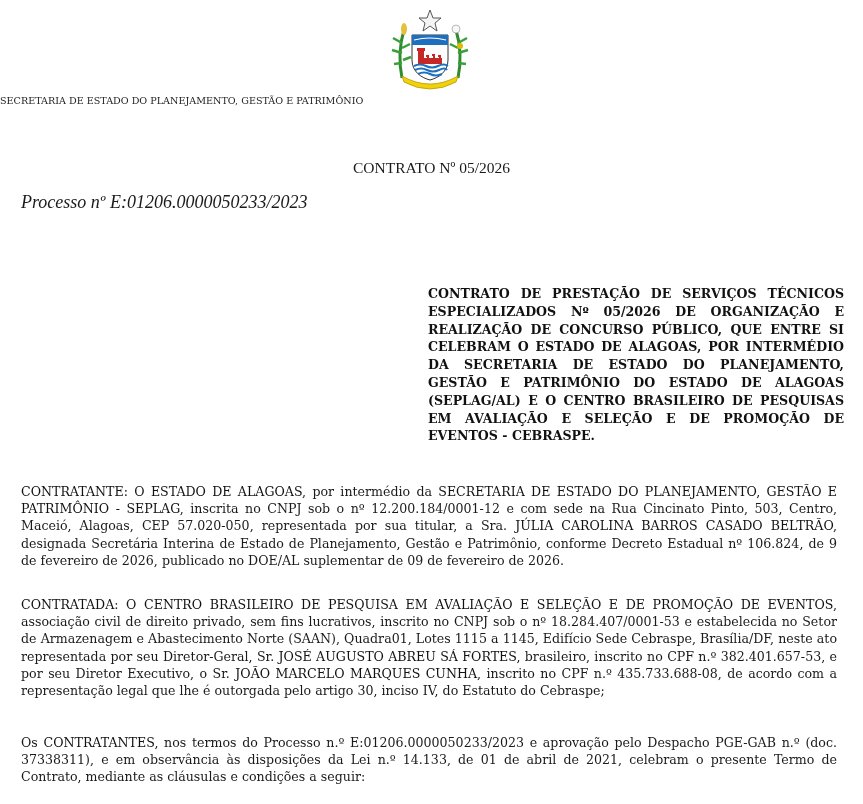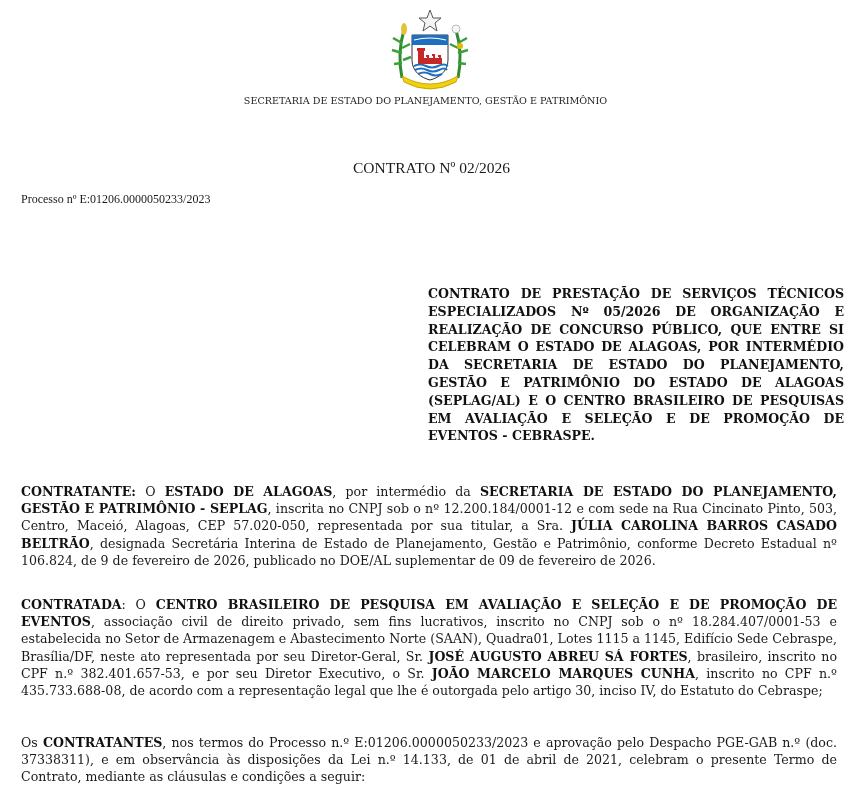--- a/index.html
+++ b/index.html
@@ -2,42 +2,42 @@
 <html><head>
 <meta charset="utf-8">
 <style>
   html, body { margin: 0; padding: 0; background: #ffffff; }
   body {
     width: 863px; height: 804px; overflow: hidden; position: relative;
     font-family: "DejaVu Serif", serif; color: #1a1a1a;
   }
   .crest { position: absolute; left: 390px; top: 8px; width: 80px; height: 82px; }
   .letterhead {
-    position: absolute; left: 0; top: 94px; width: 851px; text-align: center;
+    position: absolute; left: 0; top: 94px; width: 851px; text-align: left;
     font-family: "DejaVu Serif", serif; font-size: 9.6px; line-height: 13px; color: #222;
   }
   .contract-title {
     position: absolute; left: 0; top: 159px; width: 863px; text-align: center;
     font-family: "Liberation Serif", serif; font-size: 15.5px; color: #1a1a1a;
   }
   .process {
     position: absolute; left: 21px; top: 192px;
-    font-family: "Liberation Serif", serif; font-size: 12px; color: #1a1a1a;
+    font-family: "Liberation Serif", serif; font-size: 18px; color: #1a1a1a; font-style: italic;
   }
   .summary {
     position: absolute; left: 420px; top: 285px; width: 416px;
     font-family: "DejaVu Serif", serif; font-weight: bold; font-size: 12.6px;
     line-height: 17.8px; text-align: justify; text-align-last: left; color: #111; margin-left: 8px;
   }
   .para {
     position: absolute; left: 21px; width: 816px;
     font-family: "DejaVu Serif", serif; font-size: 12.6px; line-height: 17.2px;
     text-align: justify; color: #1a1a1a;
   }
-  .para b { font-weight: bold; color: #111; }
+  .para b { font-weight: normal; color: #111; }
   .p1 { top: 483px; }
   .p2 { top: 596px; }
   .p3 { top: 734px; }
 </style>
 </head>
 <body>
 
 <div class="crest">
   <svg width="80" height="82" viewBox="0 0 80 82">
 
@@ -66,21 +66,21 @@
     <path d="M28,66 Q34,63 40,66 T52,66" stroke="#1f6fbf" stroke-width="2" fill="none"></path>
 
     <path d="M12,68 Q40,84 68,68 L66,74 Q40,88 14,74 Z" fill="#f2d10a" stroke="#b59a00" stroke-width="0.8"></path>
   </svg>
 </div>
 
 <div class="letterhead">
   <div>SECRETARIA DE ESTADO DO PLANEJAMENTO, GESTÃO E PATRIMÔNIO</div>
 </div>
 
-<div class="contract-title">CONTRATO Nº 02/2026</div>
+<div class="contract-title">CONTRATO Nº 05/2026</div>
 
 <div class="process">Processo nº E:01206.0000050233/2023</div>
 
 <div class="summary">CONTRATO DE PRESTAÇÃO DE SERVIÇOS TÉCNICOS ESPECIALIZADOS Nº 05/2026 DE ORGANIZAÇÃO E REALIZAÇÃO DE CONCURSO PÚBLICO, QUE ENTRE SI CELEBRAM O ESTADO DE ALAGOAS, POR INTERMÉDIO DA SECRETARIA DE ESTADO DO PLANEJAMENTO, GESTÃO E PATRIMÔNIO DO ESTADO DE ALAGOAS (SEPLAG/AL) E O CENTRO BRASILEIRO DE PESQUISAS EM AVALIAÇÃO E SELEÇÃO E DE PROMOÇÃO DE EVENTOS - CEBRASPE.</div>
 
 <div class="para p1"><b>CONTRATANTE:</b><span> O </span><b>ESTADO DE ALAGOAS</b><span>, por intermédio da </span><b>SECRETARIA DE ESTADO DO PLANEJAMENTO, GESTÃO E PATRIMÔNIO - SEPLAG</b><span>, inscrita no CNPJ sob o nº 12.200.184/0001-12 e com sede na Rua Cincinato Pinto, 503, Centro, Maceió, Alagoas, CEP 57.020-050, representada por sua titular, a Sra. </span><b>JÚLIA CAROLINA BARROS CASADO BELTRÃO</b><span>, designada Secretária Interina de Estado de Planejamento, Gestão e Patrimônio, conforme Decreto Estadual nº 106.824, de 9 de fevereiro de 2026, publicado no DOE/AL suplementar de 09 de fevereiro de 2026.</span></div>
 
 <div class="para p2"><b>CONTRATADA</b><span>: O </span><b>CENTRO BRASILEIRO DE PESQUISA EM AVALIAÇÃO E SELEÇÃO E DE PROMOÇÃO DE EVENTOS</b><span>, associação civil de direito privado, sem fins lucrativos, inscrito no CNPJ sob o nº 18.284.407/0001-53 e estabelecida no Setor de Armazenagem e Abastecimento Norte (SAAN), Quadra01, Lotes 1115 a 1145, Edifício Sede Cebraspe, Brasília/DF, neste ato representada por seu Diretor-Geral, Sr. </span><b>JOSÉ AUGUSTO ABREU SÁ FORTES</b><span>, brasileiro, inscrito no CPF n.º 382.401.657-53, e por seu Diretor Executivo, o Sr. </span><b>JOÃO MARCELO MARQUES CUNHA</b><span>, inscrito no CPF n.º 435.733.688-08, de acordo com a representação legal que lhe é outorgada pelo artigo 30, inciso IV, do Estatuto do Cebraspe;</span></div>
 
 <div class="para p3"><span>Os </span><b>CONTRATANTES</b><span>, nos termos do Processo n.º E:01206.0000050233/2023 e aprovação pelo Despacho PGE-GAB n.º (doc. 37338311), e em observância às disposições da Lei n.º 14.133, de 01 de abril de 2021, celebram o presente Termo de Contrato, mediante as cláusulas e condições a seguir:</span></div>

